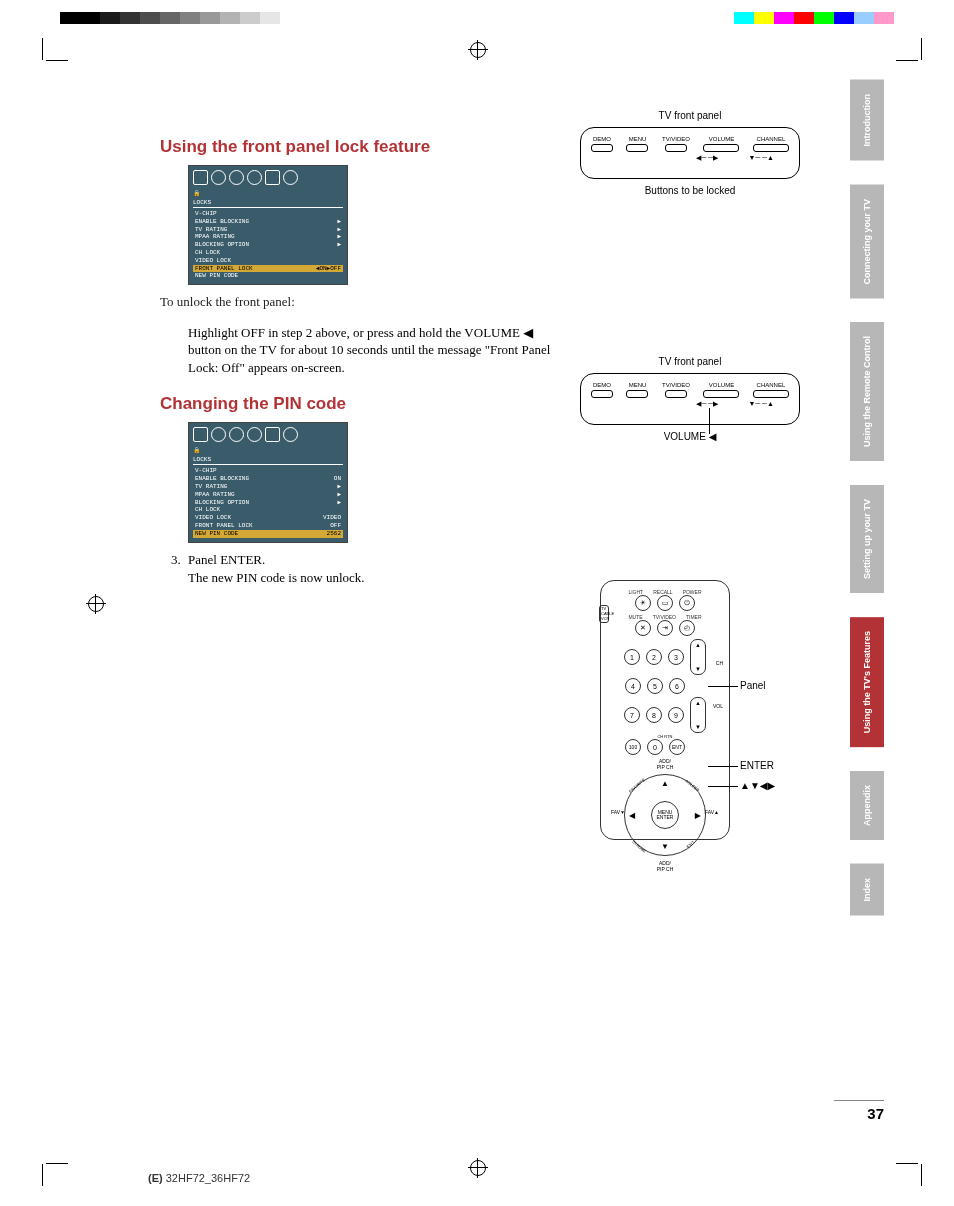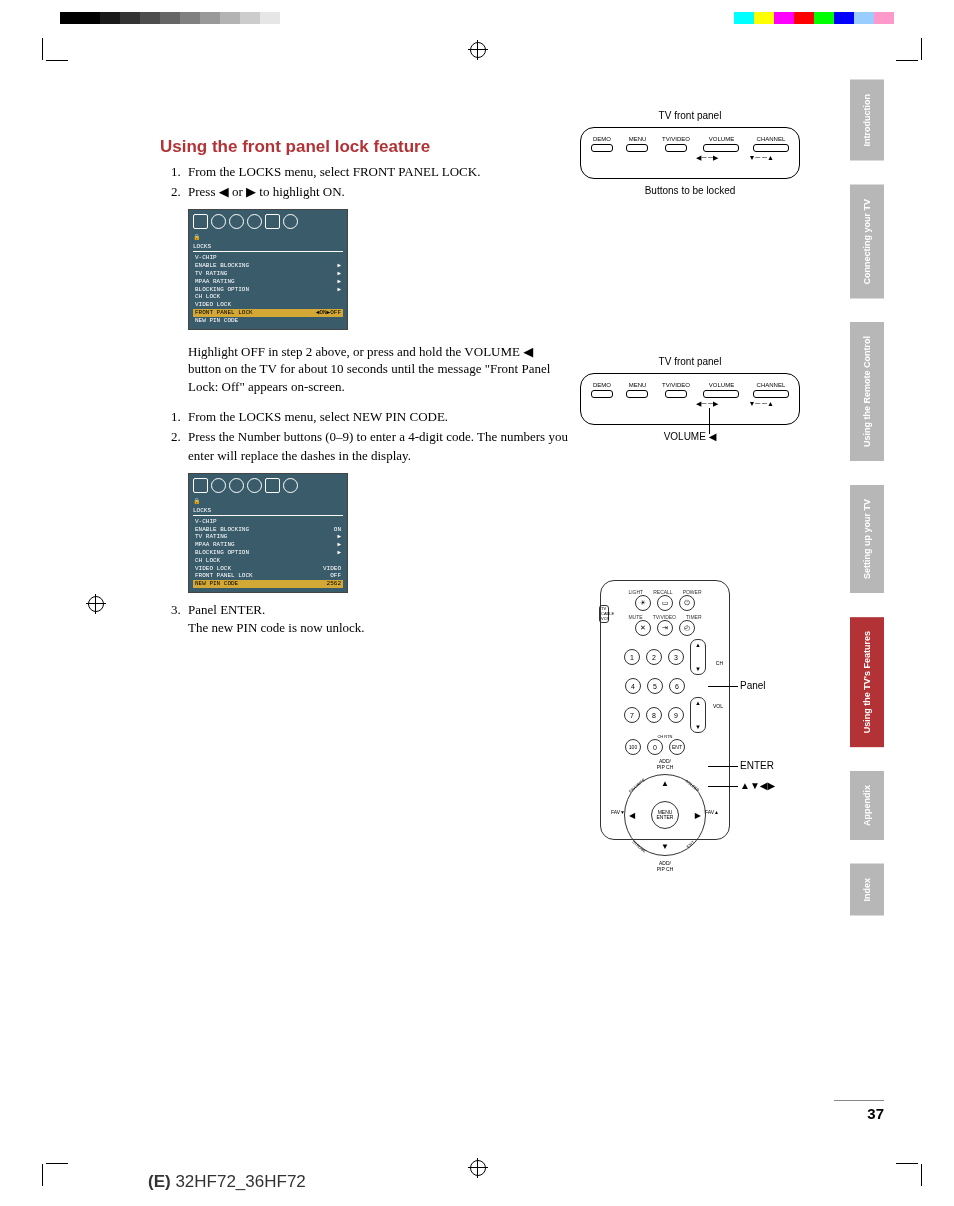--- a/index.html
+++ b/index.html
@@ -261,21 +261,21 @@
     text-align: right;
     width: 50px;
     border-top: 1px solid #888;
     padding-top: 4px;
   }
   .footer-model {
     position: absolute;
     left: 148px;
     top: 1172px;
     font-family: Arial, sans-serif;
-    font-size: 17px;
+    font-size: 11px;
     color: #333;
   }
   .side-switch {
     position: absolute;
     left: -2px;
     top: 24px;
     width: 6px;
     border: 1px solid #333;
     border-radius: 3px;
     font-size: 4px;
@@ -326,24 +326,20 @@
   <span style="width:1px;height:22px;left:22px;bottom:0"></span>
   <span style="width:22px;height:1px;left:26px;bottom:22px"></span>
 </div>
 <div class="crop-mark" style="bottom:20px; right:10px">
   <span style="width:1px;height:22px;right:22px;bottom:0"></span>
   <span style="width:22px;height:1px;right:26px;bottom:22px"></span>
 </div>
 
 <div class="page">
   <h2 class="section-title">Using the front panel lock feature</h2>
-  <ol>
-    <li>From the LOCKS menu, select FRONT PANEL LOCK.</li>
-    <li>Press ◀ or ▶ to highlight ON.</li>
-  </ol>
 
   <div class="osd">
     <div class="osd-iconrow">
       <span class="sq"></span>
         <span></span>
         <span></span>
         <span></span>
         <span class="sq"></span>
         <span></span>
     </div>
@@ -382,26 +378,24 @@
           <span>FRONT PANEL LOCK</span>
           <span>◀ON▶OFF</span>
         </div>
         <div class="osd-row">
           <span>NEW PIN CODE</span>
           <span></span>
         </div>
       </div>
   </div>
 
+  <p class="body-text">To unlock the front panel:</p>
   <p class="indent-para">Highlight OFF in step 2 above, or press and hold the VOLUME ◀ button on the TV for about 10 seconds until the message "Front Panel Lock: Off" appears on-screen.</p>
 
-  <ol>
-    <li>From the LOCKS menu, select NEW PIN CODE.</li>
-    <li>Press the Number buttons (0–9) to enter a 4-digit code. The numbers you enter will replace the dashes in the display.</li>
-  </ol>
+  <h2 class="section-title" style="margin-top:18px">Changing the PIN code</h2>
 
   <div class="osd">
     <div class="osd-iconrow">
       <span class="sq"></span>
         <span></span>
         <span></span>
         <span></span>
         <span class="sq"></span>
         <span></span>
     </div>

